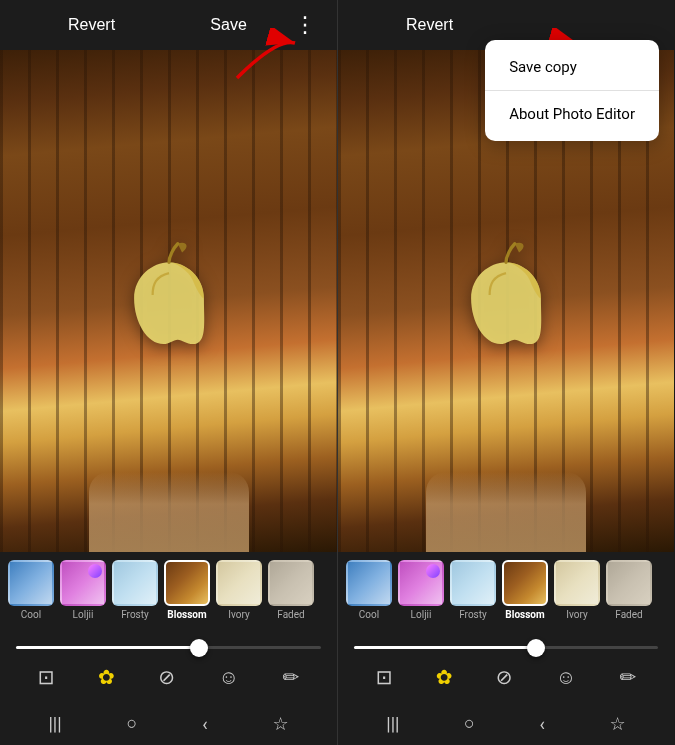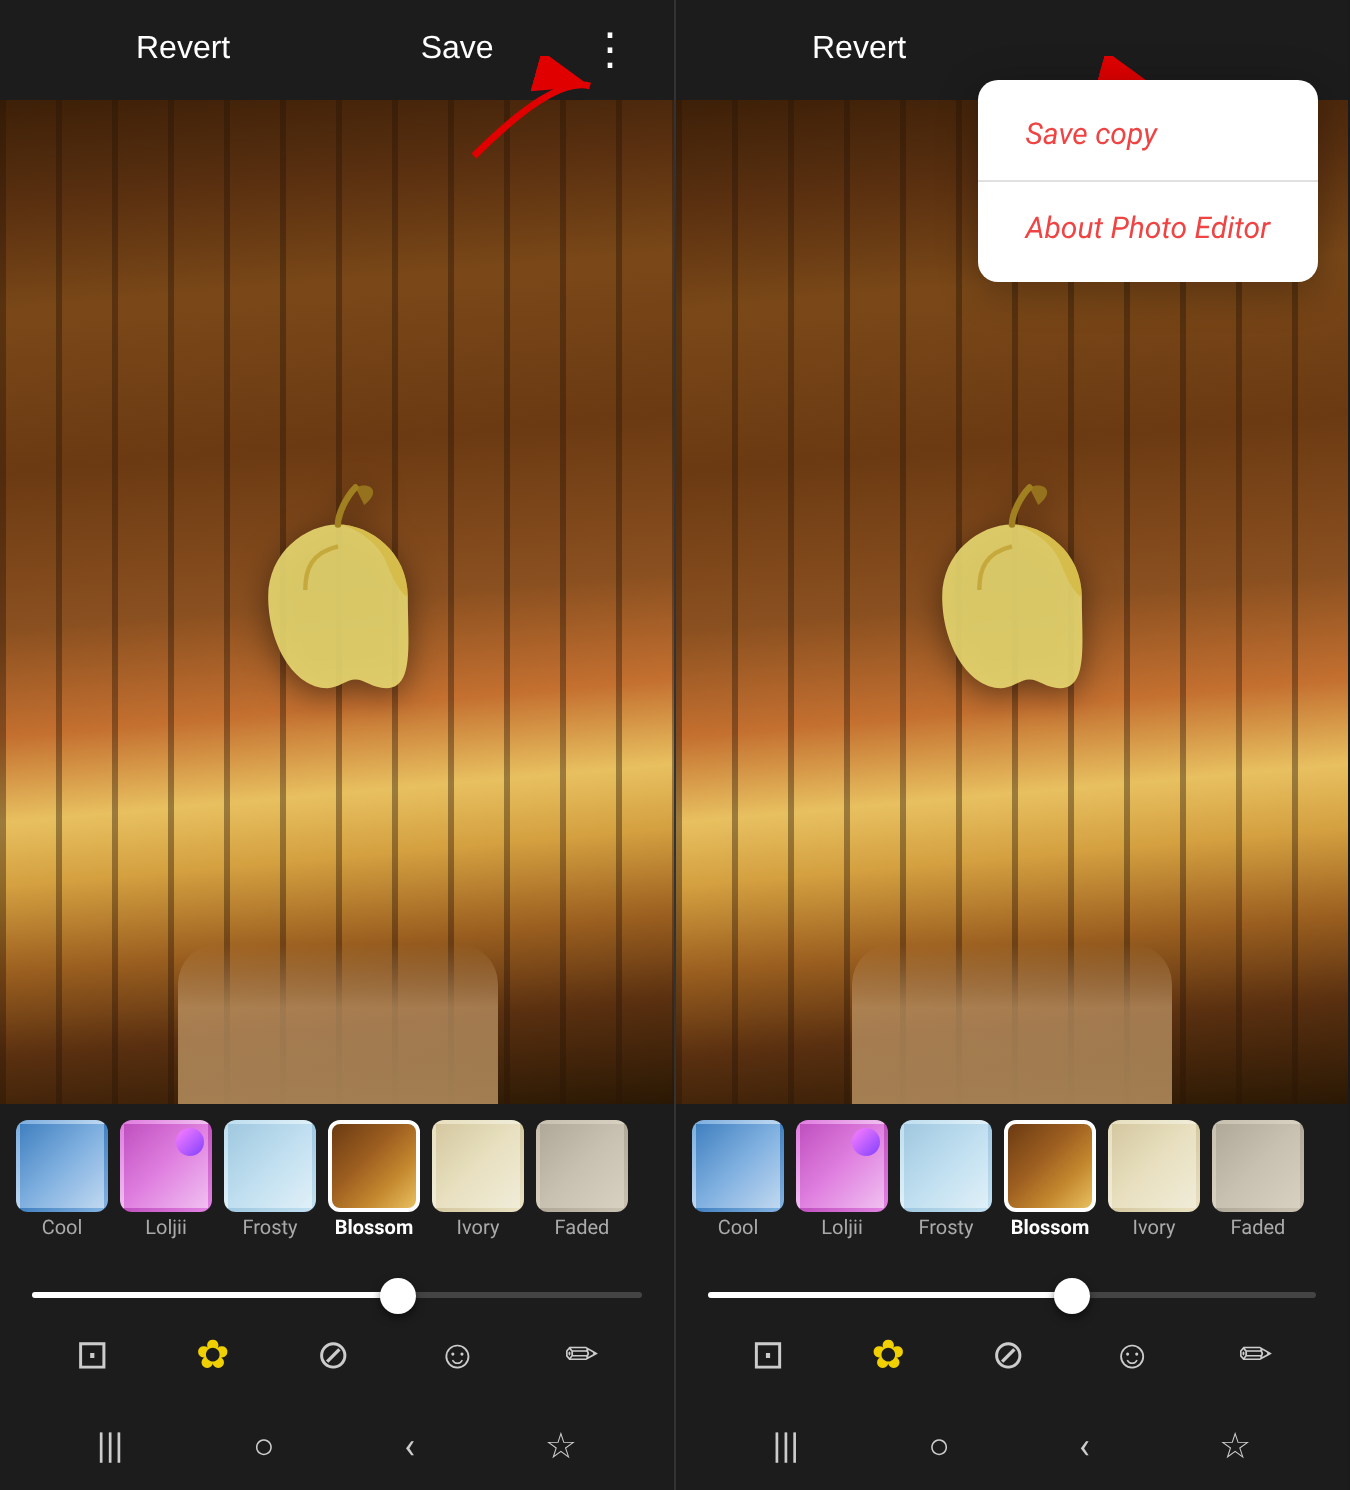--- a/index.html
+++ b/index.html
@@ -264,24 +264,23 @@
       border-radius: 10px;
       padding: 6px 0;
       box-shadow: 0 4px 20px rgba(0,0,0,0.3);
       z-index: 100;
       min-width: 160px;
     }
 
     .dropdown-item {
       padding: 12px 24px;
       font-size: 15px;
-      color: #ef4444;
+      color: #000000;
       cursor: pointer;
       white-space: nowrap;
-      font-style: italic;
     }
 
     .dropdown-divider {
       height: 1px;
       background: #e0e0e0;
       margin: 2px 0;
     }
   </style>
 </head>
 <body>

